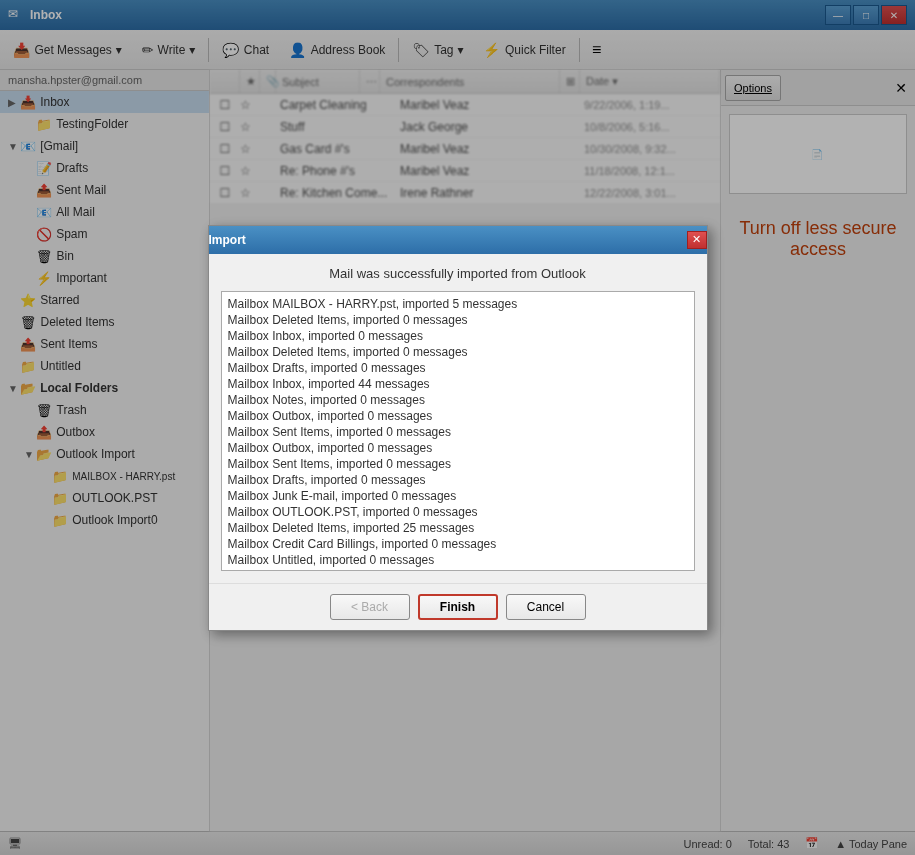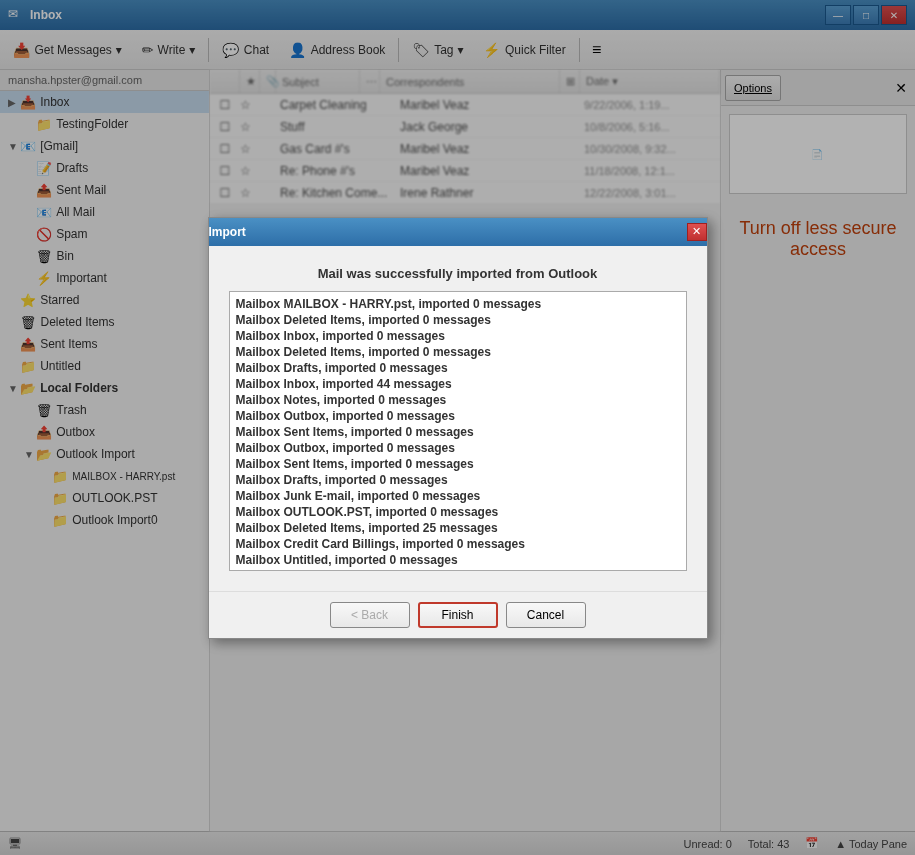--- a/index.html
+++ b/index.html
@@ -194,22 +194,21 @@
     .modal-close-btn {
       width: 20px; height: 18px;
       background: linear-gradient(to bottom, #e05050, #c03030);
       border: 1px solid #a02020;
       color: white;
       cursor: pointer;
       display: flex; align-items: center; justify-content: center;
       font-size: 11px;
     }
     .modal-body {
-      padding: 20px;
-      font-weight: bold;
+      padding: 12px;
     }
     .modal-success-text {
       font-size: 13px;
       color: #333;
       margin-bottom: 10px;
       text-align: center;
     }
     .modal-log {
       border: 1px solid #aaa;
       background: white;
@@ -234,21 +233,21 @@
       padding: 0 16px;
       font-size: 12px;
       cursor: pointer;
       border: 1px solid #888;
       background: linear-gradient(to bottom, #f8f8f8, #e8e8e8);
       border-radius: 3px;
     }
     .modal-btn.primary {
       border: 2px solid #c0392b;
       background: linear-gradient(to bottom, #f8f8f8, #e8e8e8);
-      font-weight: normal;
+      font-weight: bold;
     }
     .modal-btn:disabled { color: #aaa; cursor: default; }
 
     
     .right-panel {
       width: 195px;
       background: #f0f0f0;
       border-left: 1px solid #ccc;
       display: flex;
       flex-direction: column;
@@ -557,21 +556,21 @@
 
 <div class="modal-overlay">
   <div class="modal">
     <div class="modal-title-bar">
       <span class="modal-title">Import</span>
       <button class="modal-close-btn">✕</button>
     </div>
     <div class="modal-body">
       <div class="modal-success-text">Mail was successfully imported from Outlook</div>
       <div class="modal-log" id="modal-log-container">
-      <div>Mailbox MAILBOX - HARRY.pst, imported 0 messages</div>
+      <div>Mailbox MAILBOX - HARRY.pst, imported 5 messages</div>
           <div>Mailbox Deleted Items, imported 0 messages</div>
           <div>Mailbox Inbox, imported 0 messages</div>
           <div>Mailbox Deleted Items, imported 0 messages</div>
           <div>Mailbox Drafts, imported 0 messages</div>
           <div>Mailbox Inbox, imported 44 messages</div>
           <div>Mailbox Notes, imported 0 messages</div>
           <div>Mailbox Outbox, imported 0 messages</div>
           <div>Mailbox Sent Items, imported 0 messages</div>
           <div>Mailbox Outbox, imported 0 messages</div>
           <div>Mailbox Sent Items, imported 0 messages</div>

